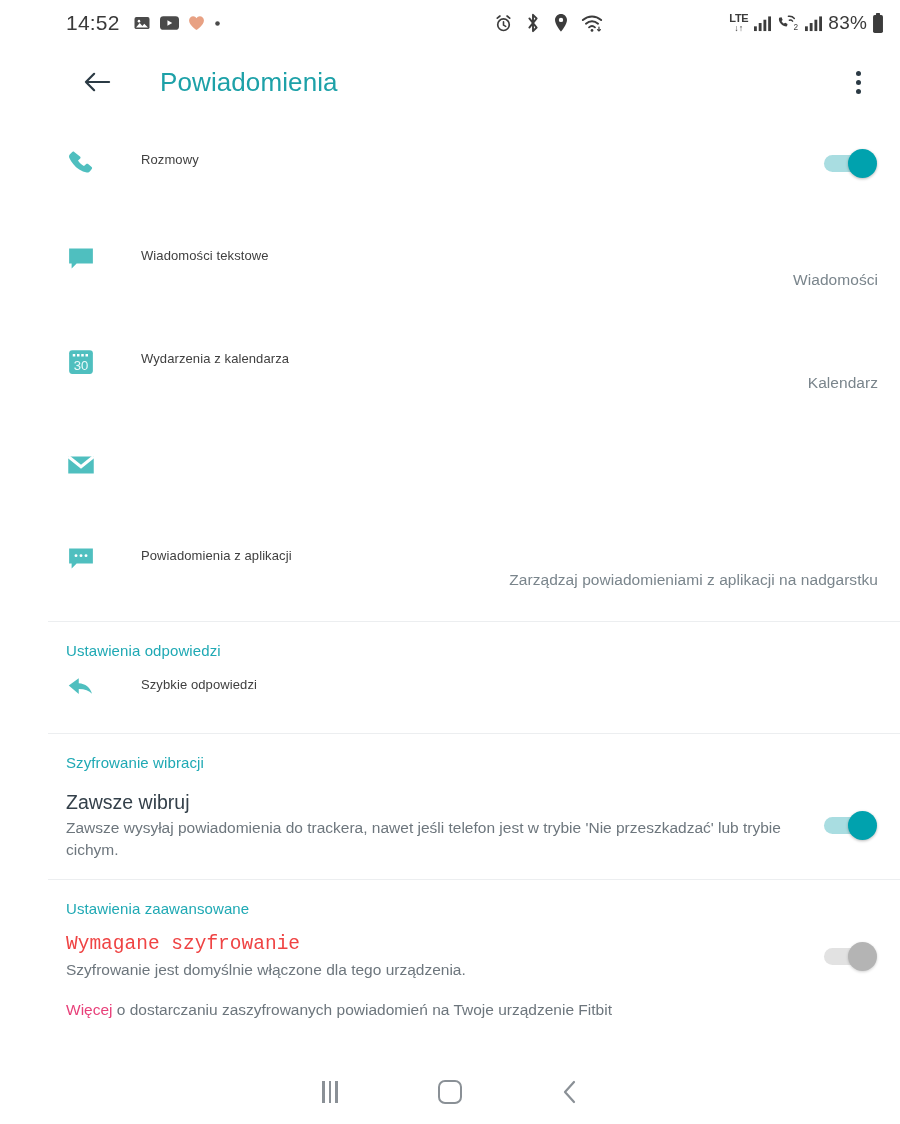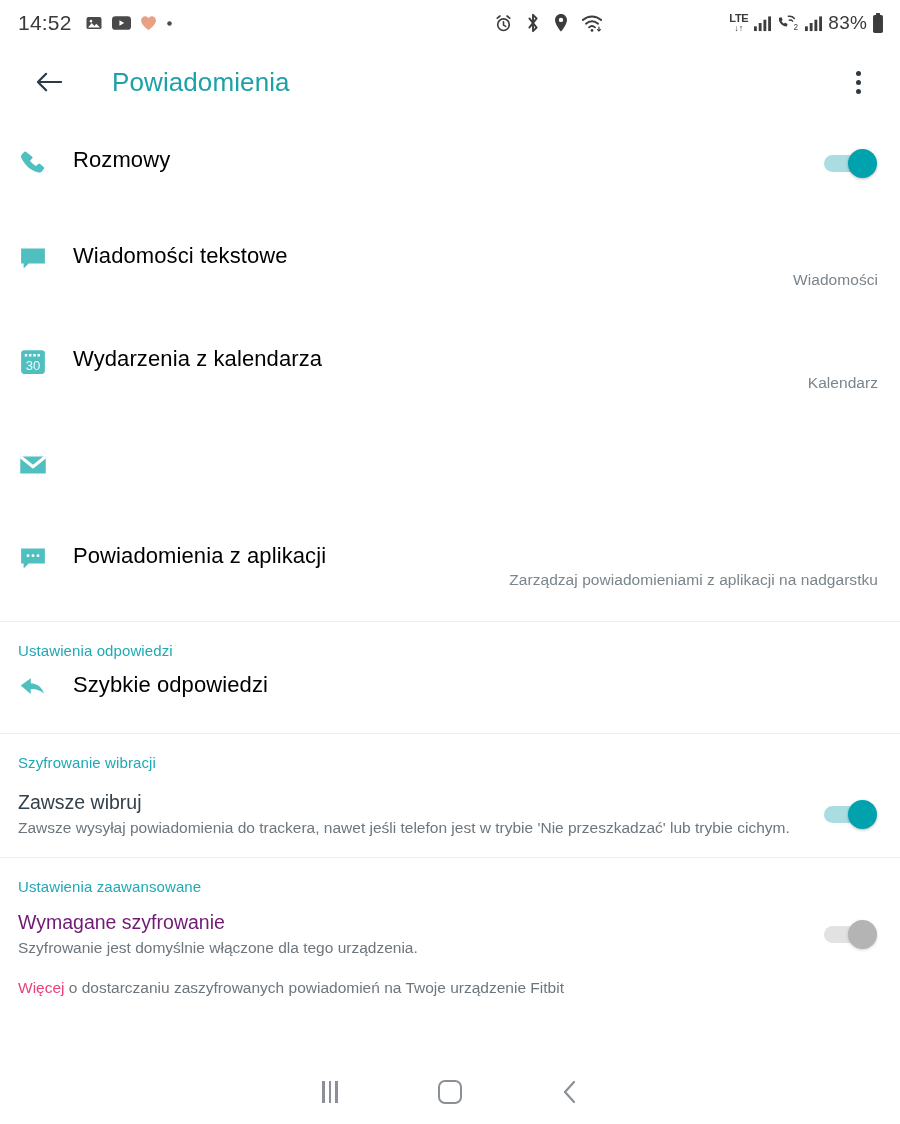--- a/index.html
+++ b/index.html
@@ -3,21 +3,21 @@
 <meta charset="utf-8">
 <style>
   * { margin:0; padding:0; box-sizing:border-box; }
   html, body {
     width:900px; height:1124px;
     background:#ffffff;
     font-family:"Liberation Sans", sans-serif;
     -webkit-font-smoothing:antialiased;
     overflow:hidden;
   }
-  .phone { position:relative; width:900px; height:1124px; background:#fff; }
+  .phone { position:relative; width:900px; height:1124px; background:#fff;padding-left:48px; }
 
   
   .statusbar{
     height:46px; display:flex; align-items:center;
     padding:0 16px 0 18px; color:#3c3c3c;
   }
   .sb-time{ font-size:21px; color:#3a3a3a; letter-spacing:.2px; }
   .sb-left-icons{ display:flex; align-items:center; gap:9px; margin-left:13px; }
   .sb-spacer{ flex:1; }
   .sb-mid-icons{ display:flex; align-items:center; gap:12px; }
@@ -45,34 +45,34 @@
     display:flex; align-items:flex-start;
     padding:14px 22px 14px 18px;
     min-height:56px; cursor:pointer;
   }
   .row .icon-wrap{
     width:44px; min-width:44px; height:40px;
     display:flex; align-items:flex-start; justify-content:flex-start;
     padding-top:2px;
   }
   .row .texts{ flex:1; padding-left:11px; padding-top:1px; }
-  .row .title{ font-size:22px; color:#000000; line-height:25px; letter-spacing:.1px;}
+  .row .title{ font-size:13px; color:#404040; line-height:25px; letter-spacing:.1px;margin-left:20px;}
   .row .sub{ font-size:15.5px; color:#7a858c; line-height:22px; margin-top:1px; letter-spacing:.05px;text-align:right;}
 
   .rowgap-1{ height:28px; }
   .rowgap-2{ height:26px; }
 
   
   .prow{
     display:flex; align-items:center;
     padding:12px 22px 12px 18px;
   }
   .prow .texts{ flex:1; padding-right:24px; }
   .prow .title{ font-size:19.5px; color:#34404a; line-height:26px;}
-  .prow .title.disabled{ color:#701a75; }
+  .prow .title.disabled{ color:#ef4444;font-family:Liberation Mono, monospace; }
   .prow .sub{ font-size:15.5px; color:#6d767d; line-height:22px; margin-top:2px;}
 
   
   .divider{ height:1px; background:#eceef0; margin:0; }
   .section-title{
     font-size:15px; color:#1fa9b4; padding:20px 18px 4px 18px; letter-spacing:.1px;
   }
 
   
   .switch{ position:relative; width:56px; height:34px; flex:0 0 auto; cursor:pointer; }

